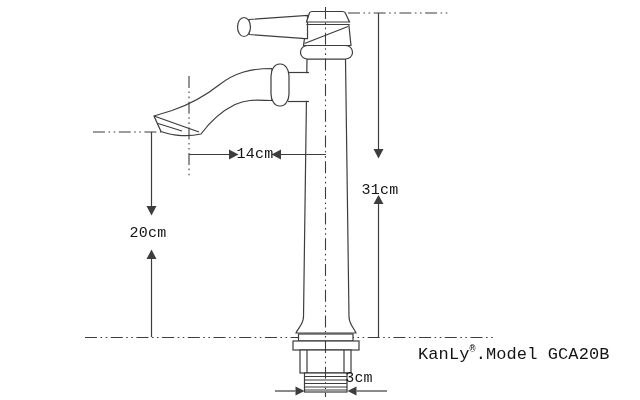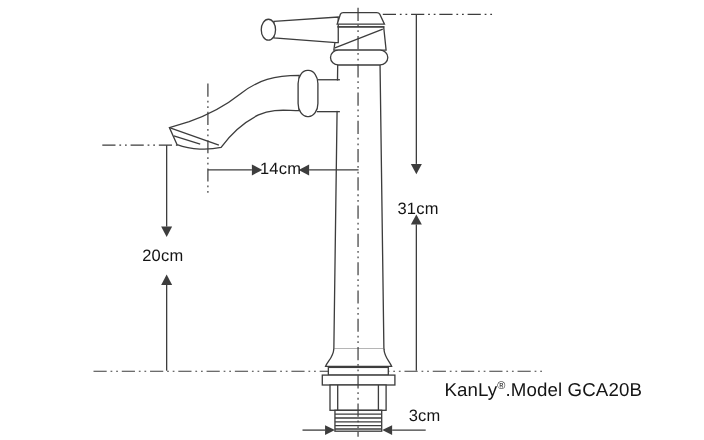--- a/index.html
+++ b/index.html
@@ -1,40 +1,40 @@
 <!DOCTYPE html>
 <html style="--color-line: #3d3d3d; --color-text: #141414; --color-background: #ffffff;"><head>
 <meta charset="utf-8">
 <style>
   html,body{margin:0;padding:0;background:#fff;}
   .canvas{
     position:relative;
     width:640px;height:400px;
     background:var(--color-background,#fff);
-    font-family:Liberation Sans, sans-serif;
+    font-family:Liberation Mono, monospace;
     overflow:hidden;
   }
   .canvas svg{position:absolute;left:0;top:0;}
   .ln{stroke:var(--color-line,#3d3d3d);fill:none;stroke-width:1.2;}
   .shape{stroke:var(--color-line,#3d3d3d);fill:#fff;stroke-width:1.2;}
   .fillonly{fill:#fff;stroke:none;}
   .cl{stroke:var(--color-line,#3d3d3d);fill:none;stroke-width:1.1;
       stroke-dasharray:12 3.5 1.6 3.5 1.6 3.5;}
   .arrow{fill:var(--color-line,#3d3d3d);stroke:none;}
   .dim-label{
     position:absolute;
     transform:translate(-50%,-50%);
     font-size:15px;
     color:var(--color-text,#141414);
     white-space:nowrap;
     letter-spacing:0.2px;
   }
   .brand{
     position:absolute;
-    left:404px;top:345px;
+    left:418px;top:345px;
     font-size:17px;
     color:var(--color-text,#141414);
     white-space:nowrap;
     letter-spacing:0.1px;
   }
   .brand .reg{
     font-size:10px;
     vertical-align:super;
     line-height:1;
   }
@@ -130,18 +130,18 @@
       </g>
     </g>
   </svg>
 
   <div class="dim-label" style="left:255px;top:154px;">14cm</div>
 
   <div class="dim-label" style="left:380px;top:190px;">31cm</div>
 
   <div class="dim-label" style="left:148px;top:233px;">20cm</div>
 
-  <div class="dim-label" style="left:386px;top:378px;">3cm</div>
+  <div class="dim-label" style="left:359px;top:378px;">3cm</div>
 
   <div class="brand">
     <span>KanLy</span><span class="reg">®</span><span>.Model GCA20B</span>
   </div>
 </div>
 
 </body></html>

